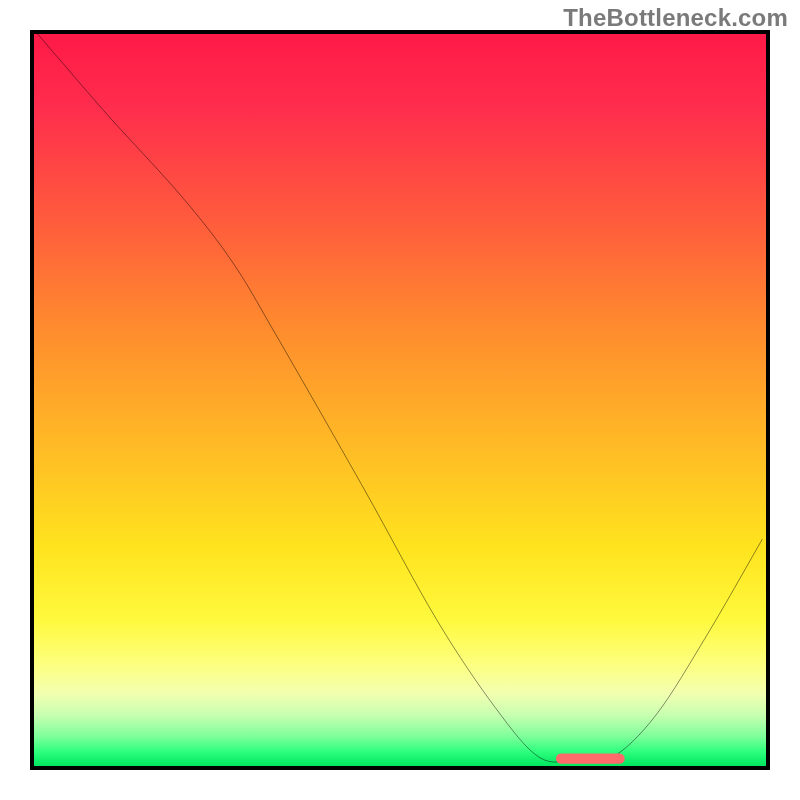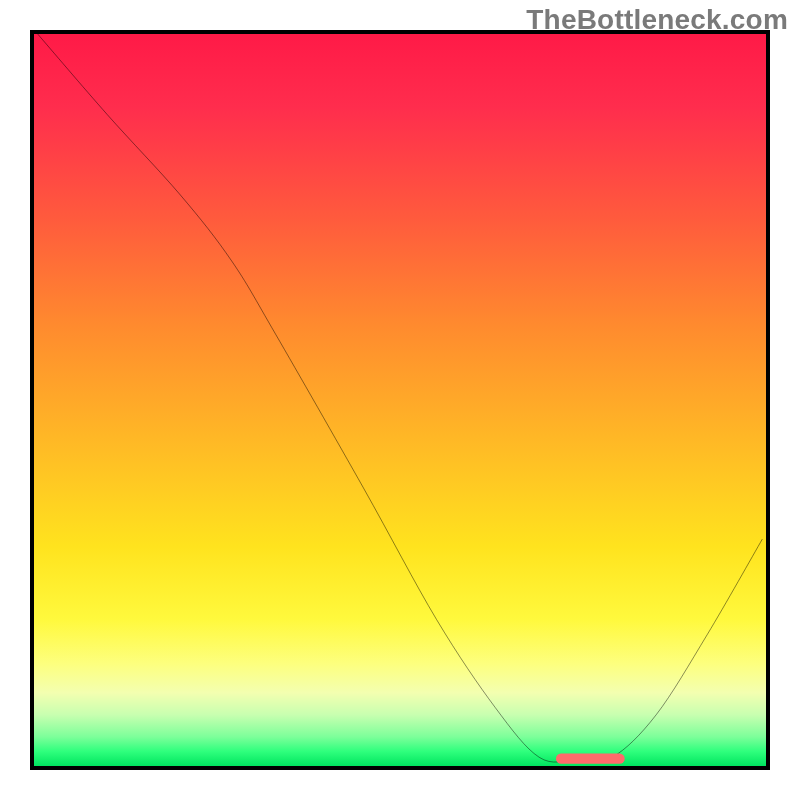--- a/index.html
+++ b/index.html
@@ -12,21 +12,21 @@
   }
   .wrap {
     position: relative;
     width: 800px;
     height: 800px;
   }
   .watermark {
     position: absolute;
     top: 4px;
     right: 12px;
-    font-size: 28px;
+    font-size: 24px;
     font-weight: 600;
     color: #7a7a7a;
     letter-spacing: 0.2px;
     z-index: 50;
   }
   .plot {
     position: absolute;
     left: 30px;
     top: 30px;
     width: 740px;

